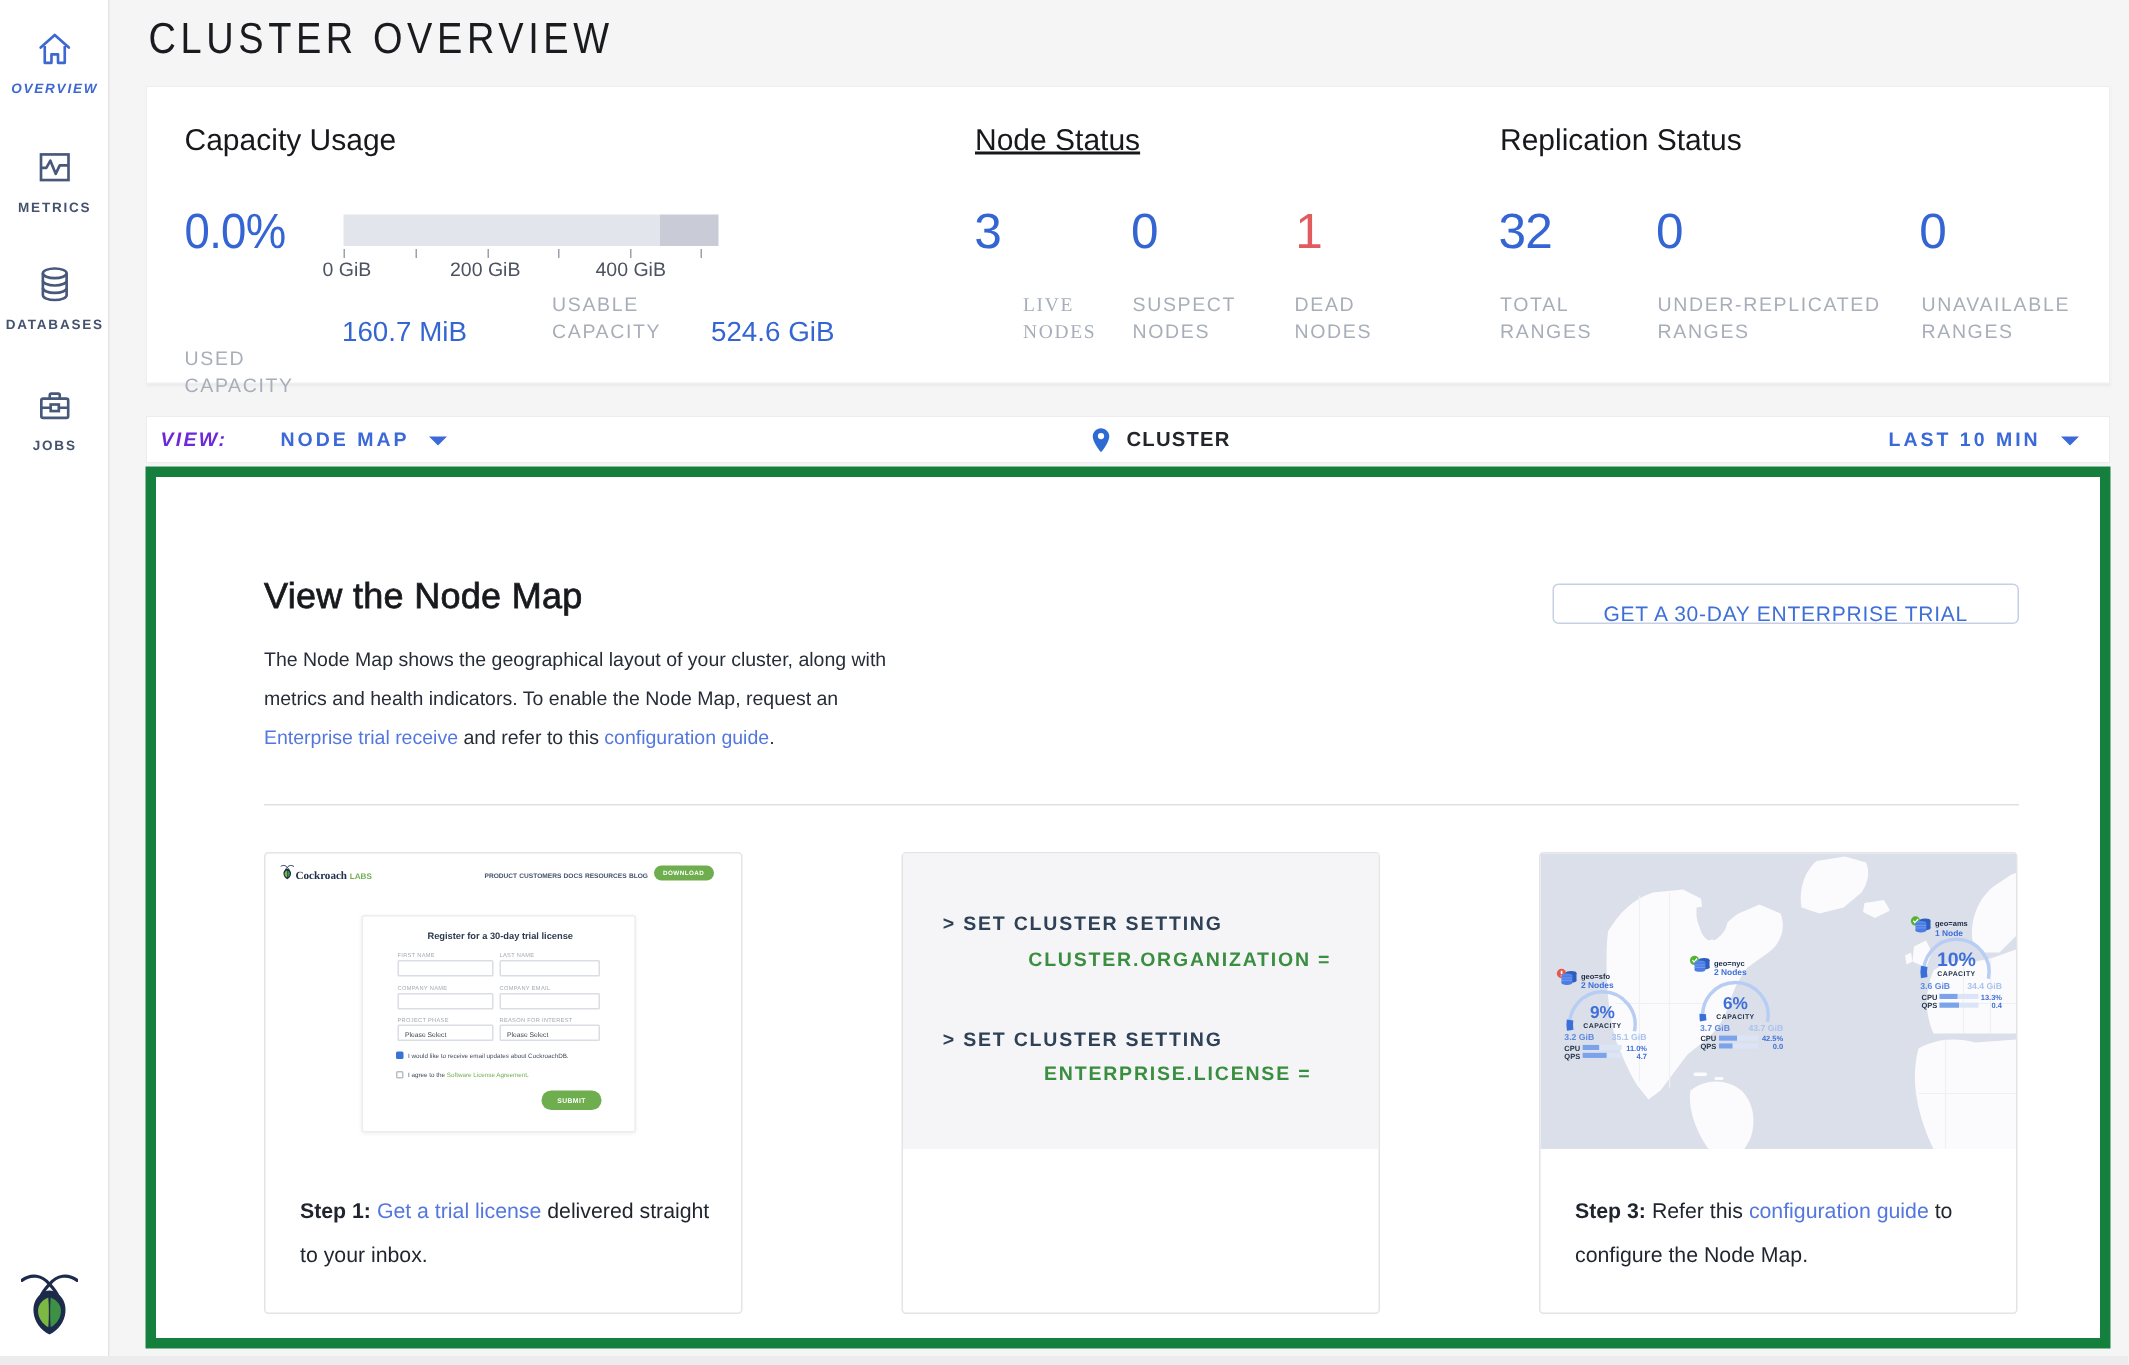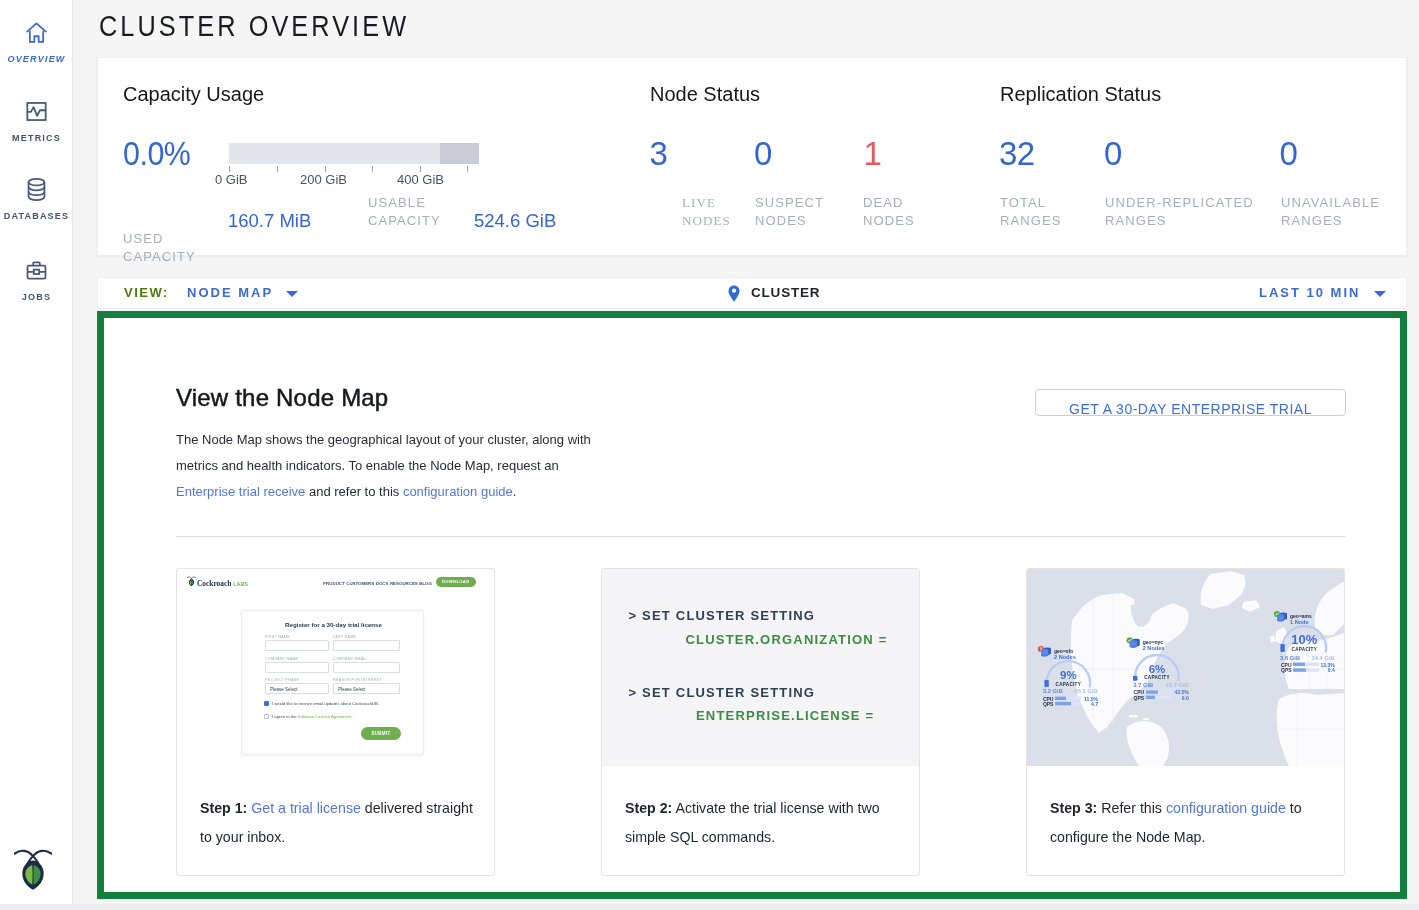--- a/index.html
+++ b/index.html
@@ -117,39 +117,39 @@
     <div class="tick" style="left:322px;"></div>
     <div class="tick" style="left:369px;"></div>
     <div class="ticklbl" style="left:117px;">0 GiB</div>
     <div class="ticklbl" style="left:202px;">200 GiB</div>
     <div class="ticklbl" style="left:299px;">400 GiB</div>
     <div class="glabel" style="left:25px; top:136px;margin-top:36px;">USED<br>CAPACITY</div>
     <div class="bval" style="left:130px; top:152px;">160.7 MiB</div>
     <div class="glabel" style="left:270px; top:136px;">USABLE<br>CAPACITY</div>
     <div class="bval" style="left:376px; top:152px;">524.6 GiB</div>
 
-    <div class="sec-title" style="left:552px; top:25px;">Node Status</div>
+    <div class="sec-title" style="left:552px; top:25px;text-decoration:underline;">Node Status</div>
     <div class="bignum" style="left:551.5px; top:78.5px;">3</div>
     <div class="bignum" style="left:656px; top:78.5px;">0</div>
     <div class="bignum red" style="left:765.5px; top:78.5px;">1</div>
     <div class="glabel" style="left:584px; top:136px;font-family:Liberation Serif, serif;">LIVE<br>NODES</div>
     <div class="glabel" style="left:657px; top:136px;">SUSPECT<br>NODES</div>
     <div class="glabel" style="left:765px; top:136px;">DEAD<br>NODES</div>
 
     <div class="sec-title" style="left:902px; top:25px;">Replication Status</div>
     <div class="bignum" style="left:901px; top:78.5px;">32</div>
     <div class="bignum" style="left:1006px; top:78.5px;">0</div>
     <div class="bignum" style="left:1181.5px; top:78.5px;">0</div>
     <div class="glabel" style="left:902px; top:136px;">TOTAL<br>RANGES</div>
     <div class="glabel" style="left:1007px; top:136px;">UNDER-REPLICATED<br>RANGES</div>
     <div class="glabel" style="left:1183px; top:136px;">UNAVAILABLE<br>RANGES</div>
   </div>
 
   <div class="abs" id="viewbar">
-    <div class="vtxt" style="left:26px; letter-spacing:1.5px; color:#4d7c0f; font-weight:700;">VIEW:</div>
+    <div class="vtxt" style="left:9px; letter-spacing:1.5px; color:#6d28d9; font-weight:700;font-style:italic;">VIEW:</div>
     <div class="vtxt" style="left:89px; letter-spacing:2px; color:#3b6ad8; font-weight:700;">NODE MAP</div>
     <div class="tri" style="left:188px; top:13px;"></div>
     <svg class="abs" style="left:630px; top:7px;" width="12" height="17" viewBox="0 0 24 34">
       <path d="M12 1 C5.9 1 1 5.9 1 12 c0 8.2 11 21 11 21 s11-12.8 11-21 C23 5.9 18.1 1 12 1 z" fill="#2e6ad4"></path>
       <circle cx="12" cy="11.4" r="4.2" fill="#fff"></circle>
     </svg>
     <div class="vtxt" style="left:653px; font-size:13.5px; color:#23252a; letter-spacing:0.8px; font-weight:700;">CLUSTER</div>
     <div class="vtxt" style="left:1161px; letter-spacing:2px; color:#3b6ad8; font-weight:700;">LAST 10 MIN</div>
     <div class="tri" style="left:1276px; top:13px;"></div>
   </div>
@@ -204,21 +204,20 @@
       </div>
       <div class="caption"><b>Step 1:</b> <a class="blu">Get a trial license</a> delivered straight<br>to your inbox.</div>
     </div>
 
     <div class="card" style="left:497px;" id="card2">
       <div class="abs" style="left:0; top:0; width:317px; height:197px; background:#f5f5f7;"></div>
       <div class="abs" style="left:26.5px; top:38.5px; font-size:13px; font-weight:700; letter-spacing:1.2px; color:#2e4157;">&gt; SET CLUSTER SETTING</div>
       <div class="abs" style="left:83.5px; top:62.5px; font-size:13px; font-weight:700; letter-spacing:1.2px; color:#3a8e3f;">CLUSTER.ORGANIZATION =</div>
       <div class="abs" style="left:26.5px; top:116px; font-size:13px; font-weight:700; letter-spacing:1.2px; color:#2e4157;">&gt; SET CLUSTER SETTING</div>
       <div class="abs" style="left:94px; top:139px; font-size:13px; font-weight:700; letter-spacing:1.2px; color:#3a8e3f;">ENTERPRISE.LICENSE =</div>
-      <div class="caption"><b>Step 2:</b> Activate the trial license with two<br>simple SQL commands.</div>
     </div>
 
     <div class="card" style="left:922px;" id="card3">
       <svg class="abs" style="left:0; top:0;" width="317" height="197" viewBox="0 0 317 197">
         <rect x="0" y="0" width="317" height="197" fill="#dbdfe9"></rect>
 
         <path d="M174 36 C172 24 176 12 184 5 L203 2 L217 6 C220 13 218 20 214 26 L202 36 L186 40 Z" fill="#fbfbfd"></path>
 
         <path d="M45 52 C52 40 62 30 75 26 L95 24 L107 30 L108 38 C104 46 106 54 112 58 L118 56 C122 48 126 44 132 40 L146 34 L160 40 C164 50 160 60 152 66 L138 76 C132 84 128 92 126 100 C122 112 116 120 108 126 L98 134 C92 142 86 150 80 158 L72 164 L64 154 C58 144 54 134 50 124 C46 108 44 92 44 76 C44 68 44 60 45 52 Z" fill="#fbfbfd"></path>
 

